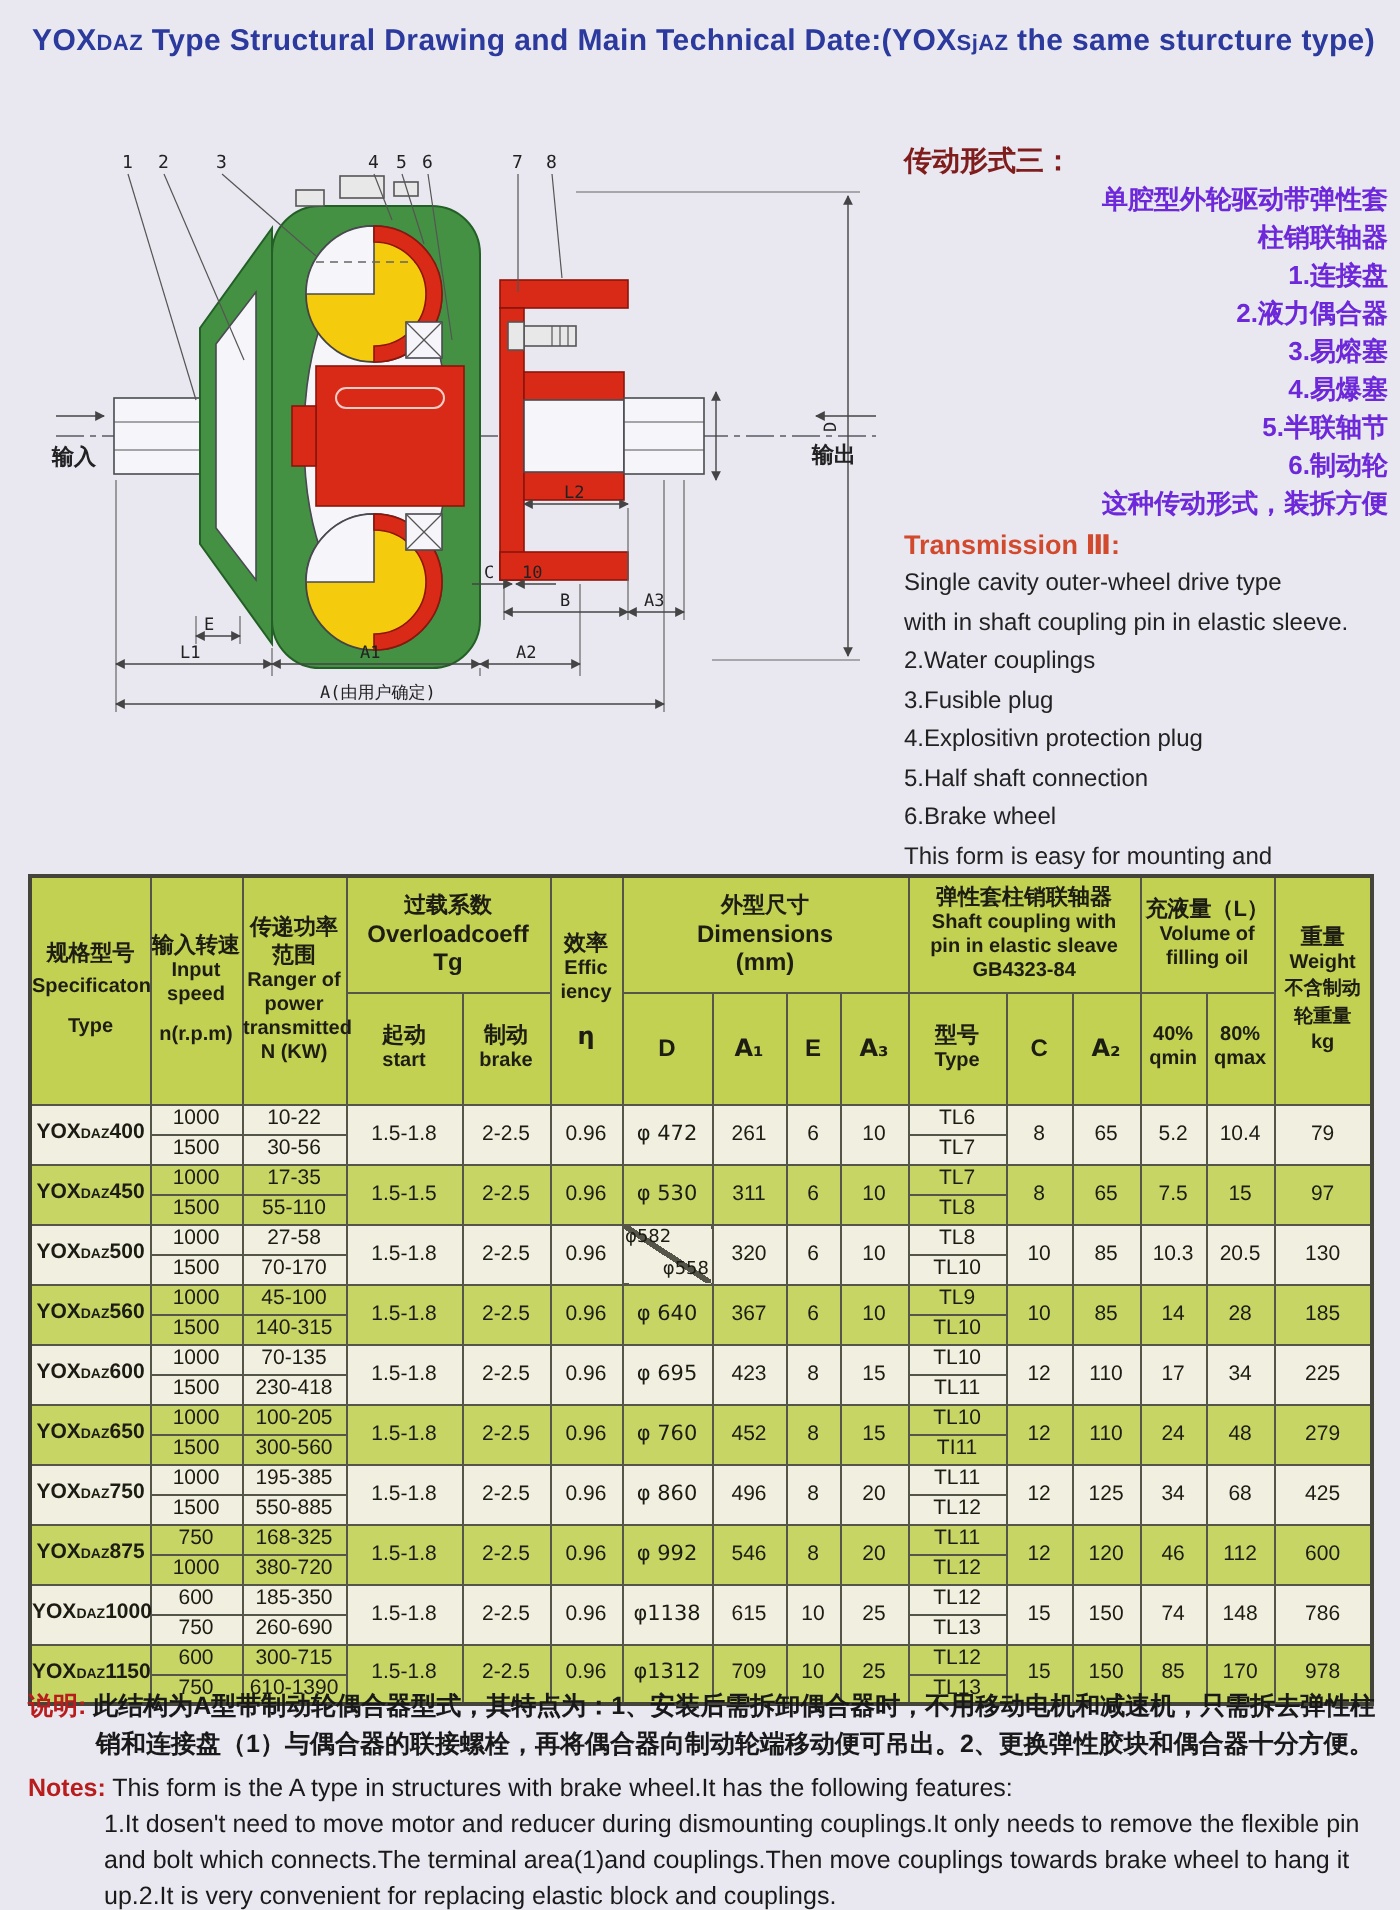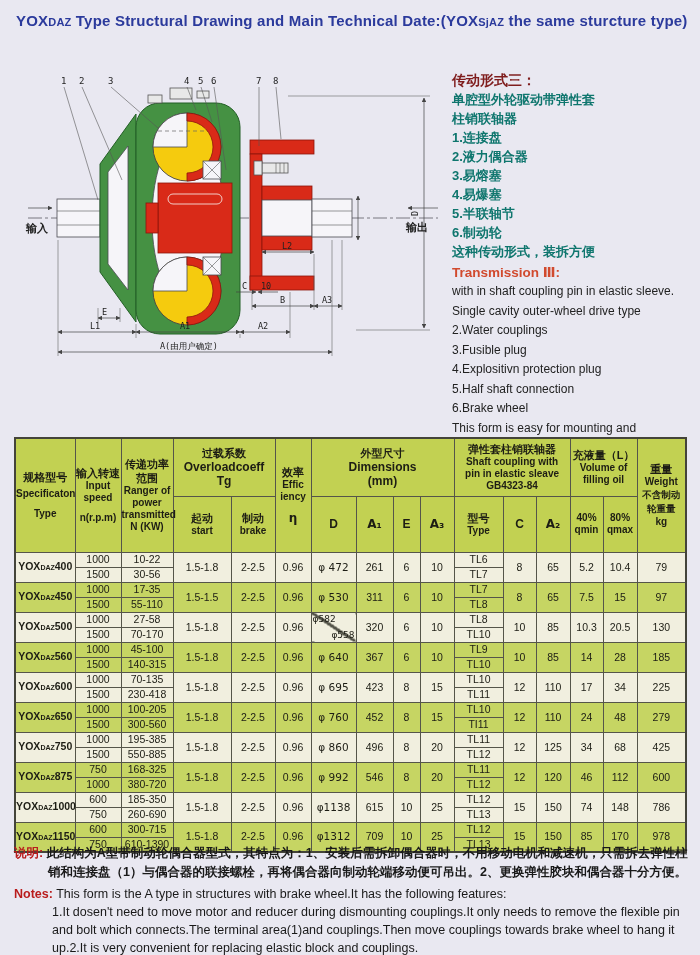--- a/index.html
+++ b/index.html
@@ -12,21 +12,21 @@
   
   .hd{position:absolute;left:16px;top:8px;width:672px;}
   .t-zh{font-size:21px;font-weight:bold;color:#2b3a9c;letter-spacing:1px;line-height:26px;white-space:nowrap;}
   .t-en{font-size:15px;font-weight:bold;color:#2b3a9c;letter-spacing:.2px;line-height:22px;margin-top:2px;white-space:nowrap;}
   .t-zh .sb{font-size:13px;}
   .t-en .sb{font-size:11px;}
   
   .side{position:absolute;left:452px;top:70px;width:242px;}
   .side .rh{color:#7f1d1d;font-weight:bold;font-size:14px;line-height:20px;margin:0;}
   .side ul{list-style:none;margin:0;padding:0;}
-  .zh-list li{font-size:13px;line-height:19px;font-weight:600;color:#0f766e;}
+  .zh-list li{font-size:13px;line-height:19px;font-weight:600;color:#6d28d9;text-align:right;}
   .rh2{color:#d14a2e;font-weight:bold;font-size:13.5px;line-height:19px;margin:2px 0 0 0;}
   .en-list li{font-size:12px;line-height:19.5px;font-weight:500;color:#222;}
   
   svg{position:absolute;left:10px;top:66px;}
   .cl{stroke:#5a5a64;stroke-width:.8;stroke-dasharray:14 3 3 3;fill:none;}
   .green{fill:#459143;stroke:#235f26;stroke-width:1;}
   .whitefill{fill:#f6f5f9;stroke:#4a4a52;stroke-width:.8;}
   .red{fill:#d92a18;stroke:#8c150c;stroke-width:.8;}
   .yellow{fill:#f5cb0e;stroke:#444;stroke-width:.9;}
   .plug{fill:#e8e8e8;stroke:#555;stroke-width:.8;}
@@ -229,22 +229,22 @@
     <li>1.连接盘</li>
     <li>2.液力偶合器</li>
     <li>3.易熔塞</li>
     <li>4.易爆塞</li>
     <li>5.半联轴节</li>
     <li>6.制动轮</li>
     <li>这种传动形式，装拆方便</li>
   </ul>
   <p class="rh2">Transmission Ⅲ:</p>
   <ul class="en-list">
+    <li>Single cavity outer-wheel drive type</li>
     <li>with in  shaft coupling pin in elastic sleeve.</li>
-    <li>Single cavity outer-wheel drive type</li>
     <li>2.Water couplings</li>
     <li>3.Fusible plug</li>
     <li>4.Explositivn protection plug</li>
     <li>5.Half shaft connection</li>
     <li>6.Brake wheel</li>
     <li>This form is easy for mounting and dismounting</li>
   </ul>
 </div>
 
 <table class="spec">

